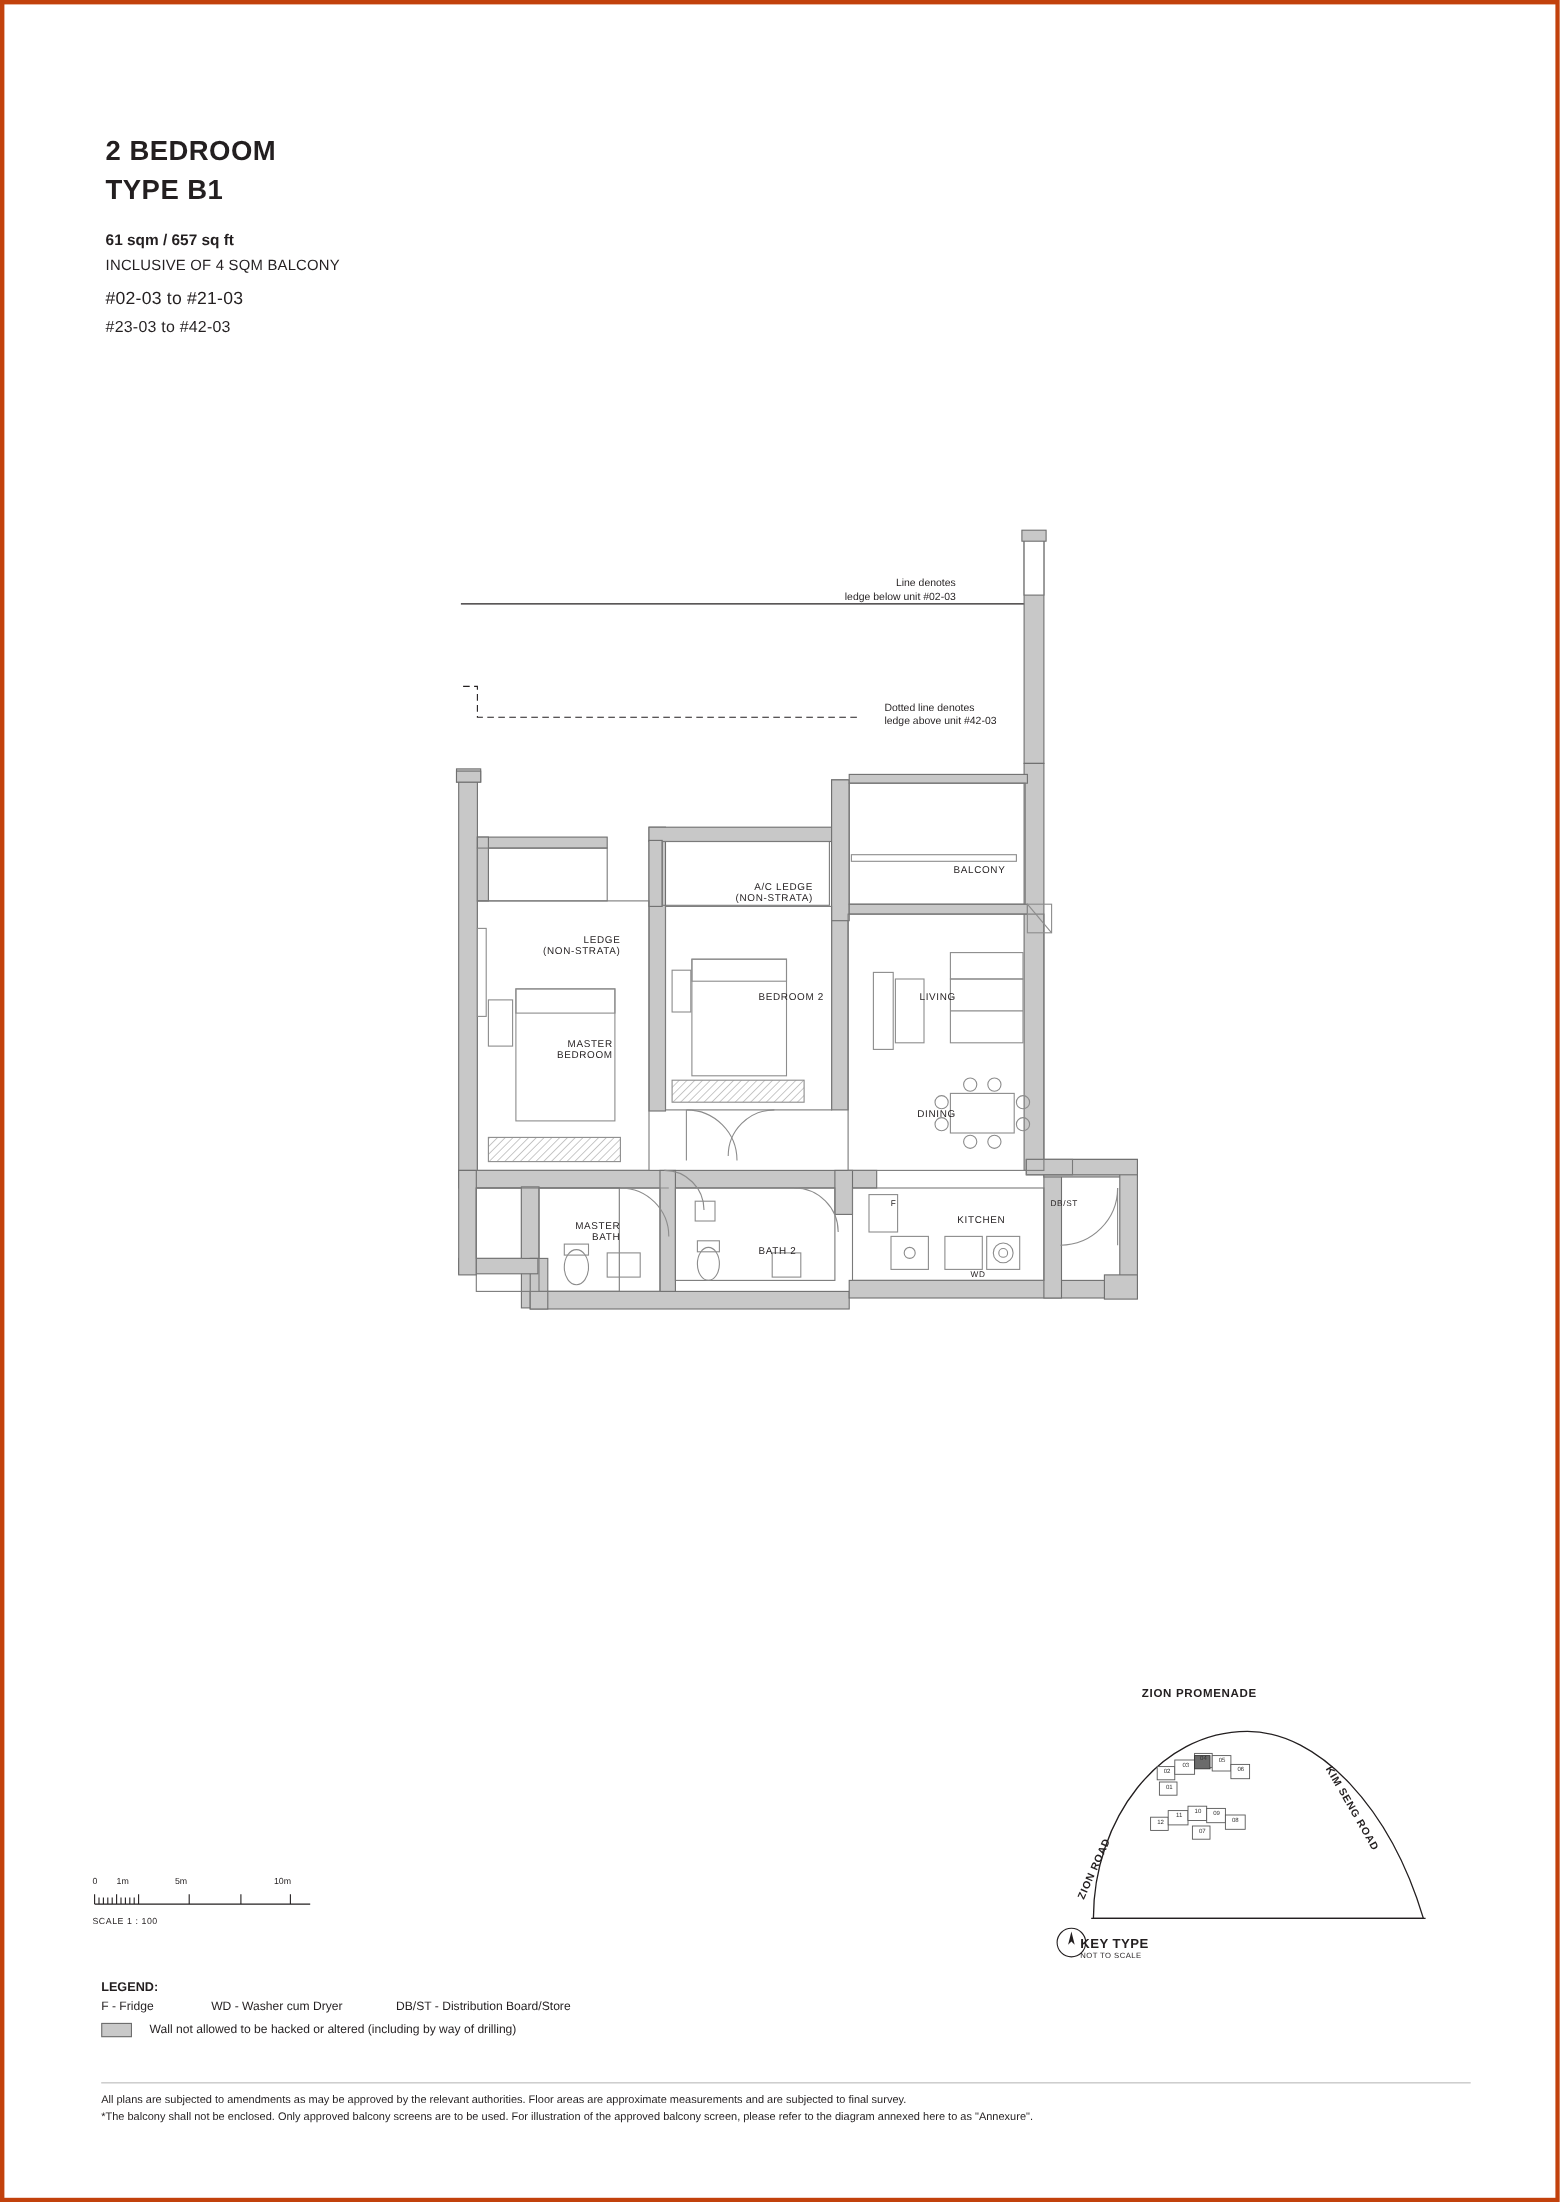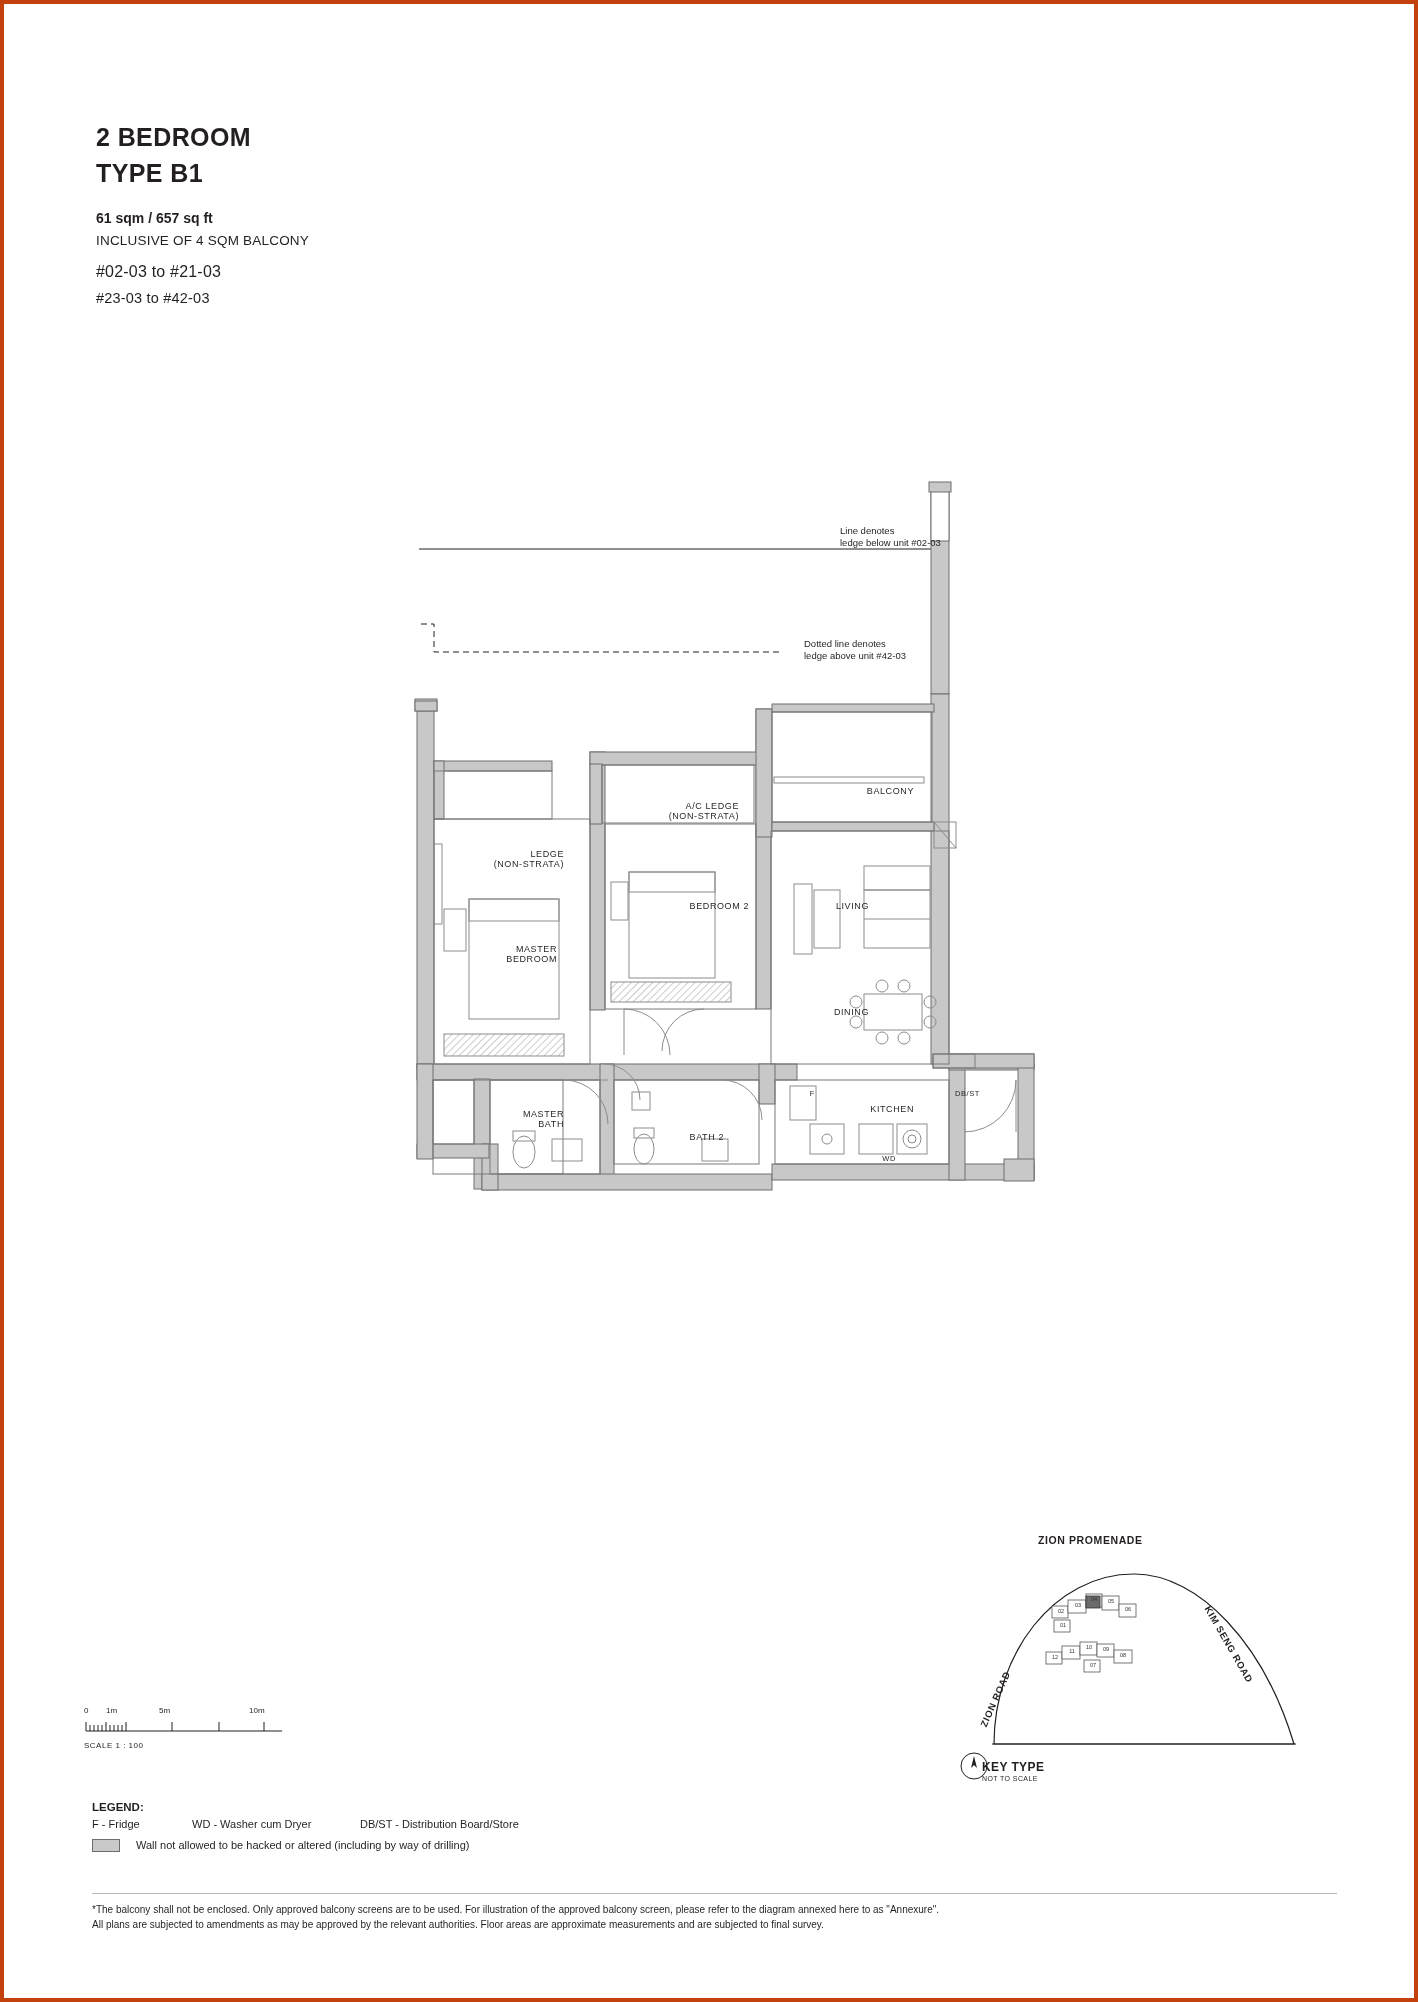--- a/index.html
+++ b/index.html
@@ -222,21 +222,21 @@
 
       <g stroke="#8c8c8c" stroke-width="1" fill="none">
         <rect x="930" y="818" width="22" height="26"></rect>
         <line x1="930" y1="818" x2="952" y2="844"></line>
         <rect x="770" y="773" width="150" height="6"></rect>
         <rect x="430" y="840" width="8" height="80"></rect>
       </g>
     </g>
   </svg>
 
-  <div class="note" style="left:836px;top:521px;">
+  <div class="note" style="left:764px;top:521px;text-align:right;">
     <div>Line denotes</div>
     <div>ledge below unit #02-03</div>
   </div>
   <div class="note" style="left:800px;top:634px;">
     <div>Dotted line denotes</div>
     <div>ledge above unit #42-03</div>
   </div>
 
   <div class="rmlbl" style="left:615px;top:797px;width:120px;">
     <div>A/C LEDGE</div>
@@ -361,17 +361,17 @@
     <div class="blk" style="left:130px;top:114px;width:16px;">11</div>
     <div class="blk" style="left:147px;top:110px;width:16px;">10</div>
     <div class="blk" style="left:164px;top:112px;width:16px;">09</div>
     <div class="blk" style="left:181px;top:118px;width:16px;">08</div>
     <div class="blk" style="left:151px;top:128px;width:16px;">07</div>
     <div class="blk" style="left:121px;top:88px;width:16px;">01</div>
   </div>
 
   <div class="footline"></div>
   <div class="foot">
+    <div>All plans are subjected to amendments as may be approved by the relevant authorities. Floor areas are approximate measurements and are subjected to final survey.</div>
     <div>*The balcony shall not be enclosed. Only approved balcony screens are to be used. For illustration of the approved balcony screen, please refer to the diagram annexed here to as "Annexure".</div>
-    <div>All plans are subjected to amendments as may be approved by the relevant authorities. Floor areas are approximate measurements and are subjected to final survey.</div>
   </div>
 
 </div>
 
 </body></html>

